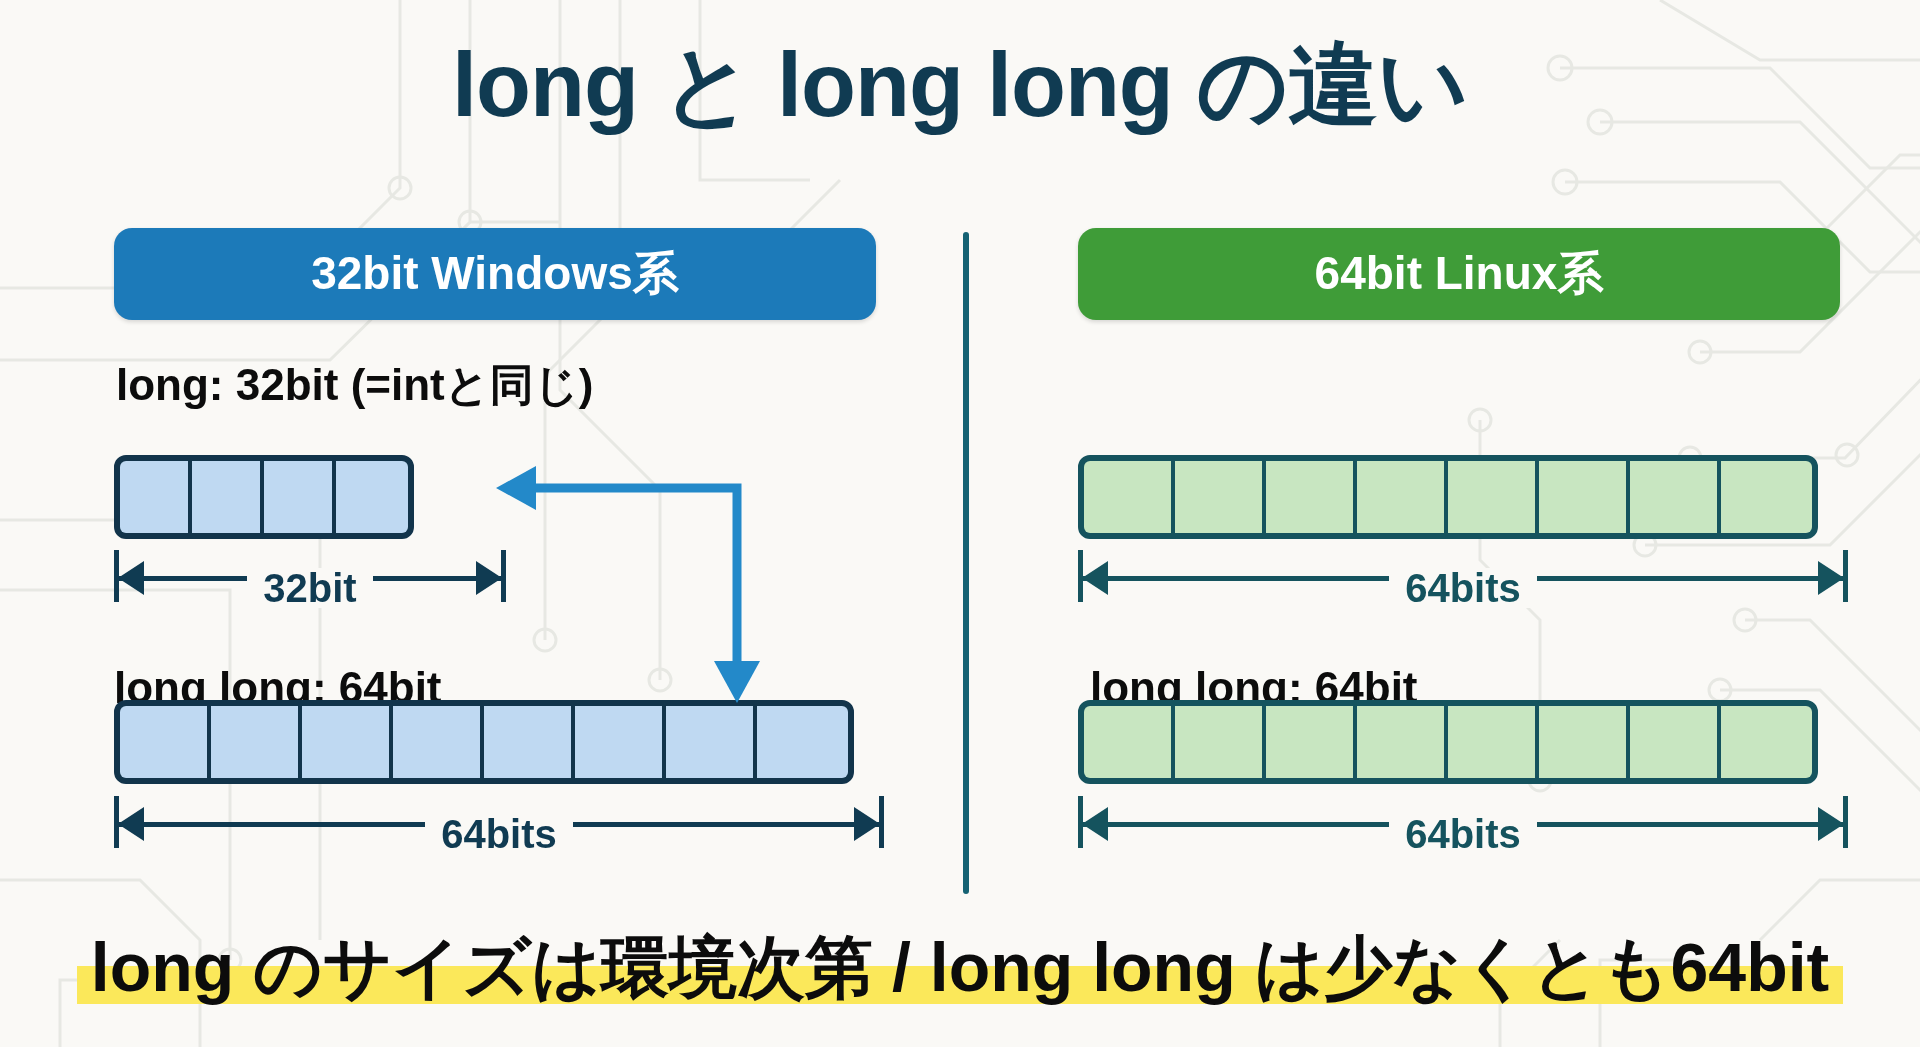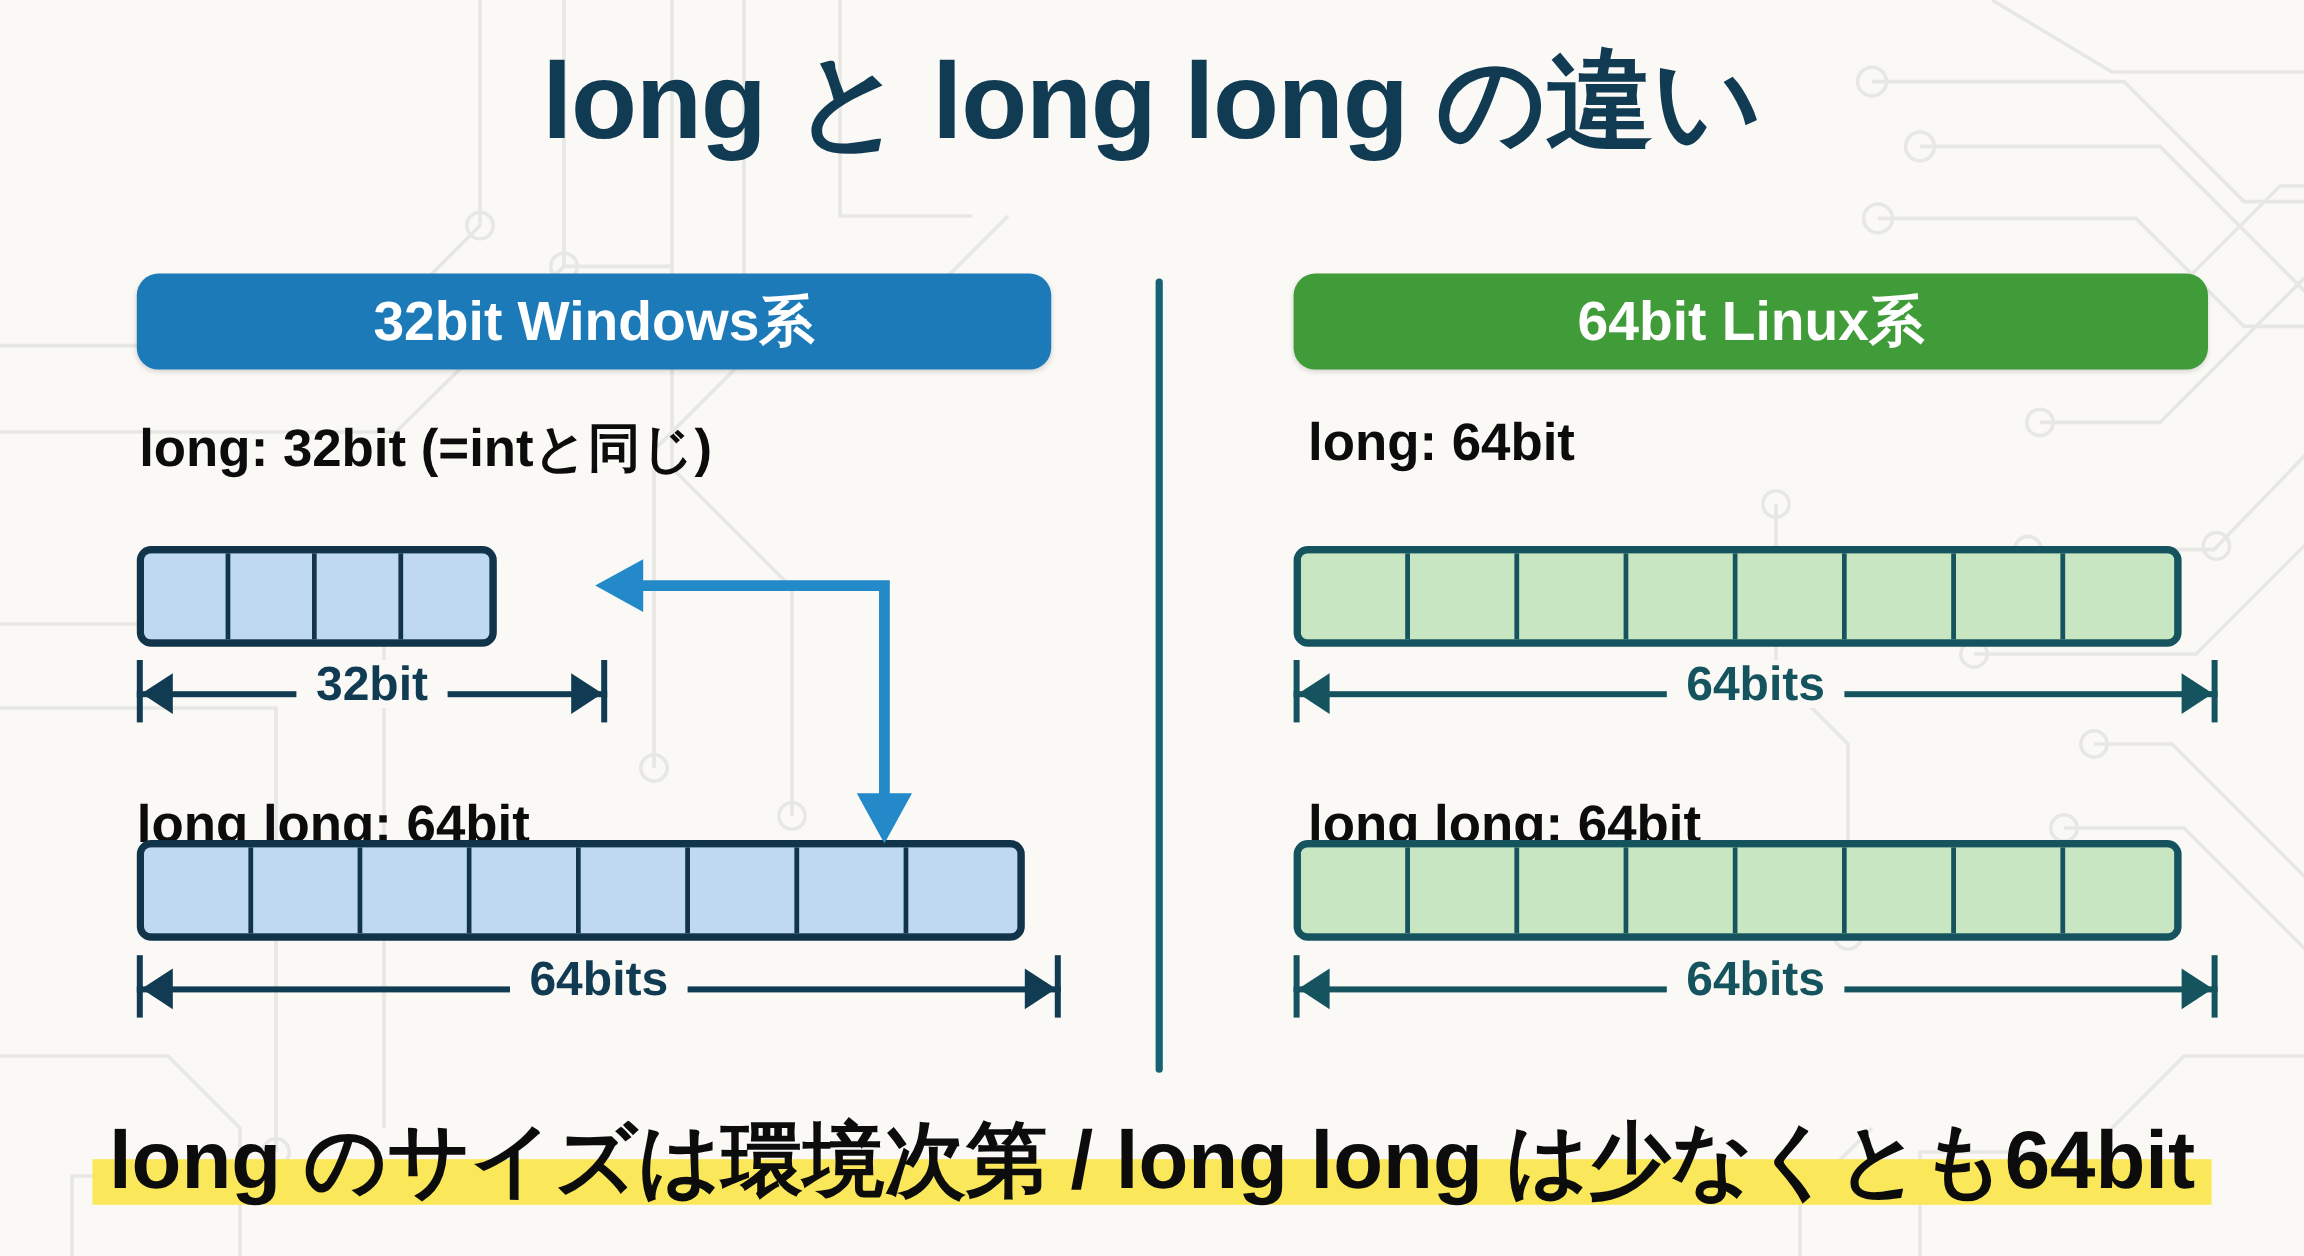--- a/index.html
+++ b/index.html
@@ -24,21 +24,21 @@
     position:absolute;left:963px;top:232px;width:6px;height:662px;
     background:#156273;border-radius:3px;
   }
 
   
   .panel{position:absolute;top:228px;}
   #panel-left{left:114px;width:780px;}
   #panel-right{left:1078px;width:780px;}
 
   .panel-badge{
-    height:80px;border-radius:18px;display:flex;align-items:center;
+    height:92px;border-radius:18px;display:flex;align-items:center;
     justify-content:center;color:#ffffff;font-size:46px;font-weight:bold;
     letter-spacing:0px;box-shadow:0 2px 4px rgba(0,0,0,.14);
   }
   #panel-left .panel-badge{width:762px;background:#1c7ab9;}
   #panel-right .panel-badge{width:762px;background:#3f9c38;}
 
   .row-label{
     font-size:44px;font-weight:bold;color:#0c0c0c;
     margin-top:36px;margin-bottom:12px;white-space:nowrap;
   }
@@ -66,21 +66,21 @@
   .dim{position:absolute;height:58px;}
   .dim .bar{position:absolute;left:0;right:0;top:26px;height:5px;}
   .dim .cap{position:absolute;top:0px;width:5px;height:52px;}
   .dim .cap.l{left:0;}
   .dim .cap.r{right:0;}
   .dim .head{position:absolute;top:11px;width:0;height:0;
       border-top:17px solid transparent;border-bottom:17px solid transparent;}
   .dim .head.l{left:4px;border-right-width:26px;border-right-style:solid;}
   .dim .head.r{right:4px;border-left-width:26px;border-left-style:solid;}
   .dim .dlabel{position:absolute;left:0;right:0;top:0;height:58px;
-      display:flex;align-items:flex-start;justify-content:center;
+      display:flex;align-items:flex-end;justify-content:center;
       font-size:40px;font-weight:bold;line-height:1;}
   .dim .dlabel span{background:#faf9f6;padding:0 16px;}
 
   .dim.navy .bar,.dim.navy .cap{background:#103b52;}
   .dim.navy .head.l{border-right-color:#103b52;}
   .dim.navy .head.r{border-left-color:#103b52;}
   .dim.navy .dlabel{color:#103b52;}
 
   .dim.teal .bar,.dim.teal .cap{background:#15535e;}
   .dim.teal .head.l{border-right-color:#15535e;}
@@ -222,21 +222,20 @@
   <svg id="connector-arrow" width="310" height="260" viewBox="0 0 310 260">
     <g stroke="#2389c9" stroke-width="9" fill="none" stroke-linecap="butt">
       <path d="M36 33 L247 33 L247 212"></path>
     </g>
     <path d="M6 33 L46 11 L46 55 Z" fill="#2389c9"></path>
     <path d="M247 248 L224 206 L270 206 Z" fill="#2389c9"></path>
   </svg>
 
   <div class="panel" id="panel-right">
     <div class="panel-badge">64bit Linux系</div>
-    <div class="row-label">long: 64bit</div>
   </div>
 
   <div class="bitrow green-row" id="row-long-right">
     <div class="cell" style="width:91px"></div>
     <div class="cell" style="width:91px"></div>
     <div class="cell" style="width:91px"></div>
     <div class="cell" style="width:91px"></div>
     <div class="cell" style="width:91px"></div>
     <div class="cell" style="width:91px"></div>
     <div class="cell" style="width:91px"></div>

